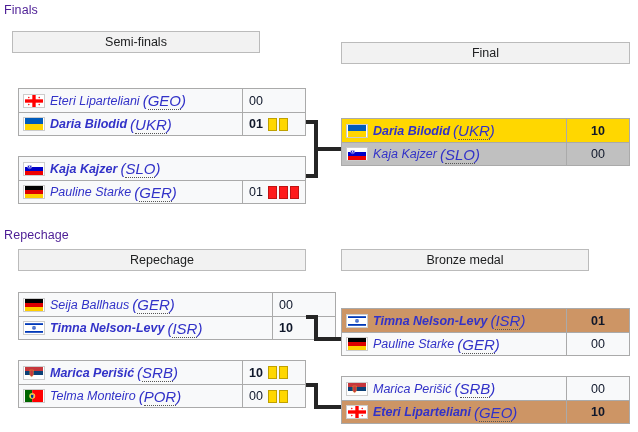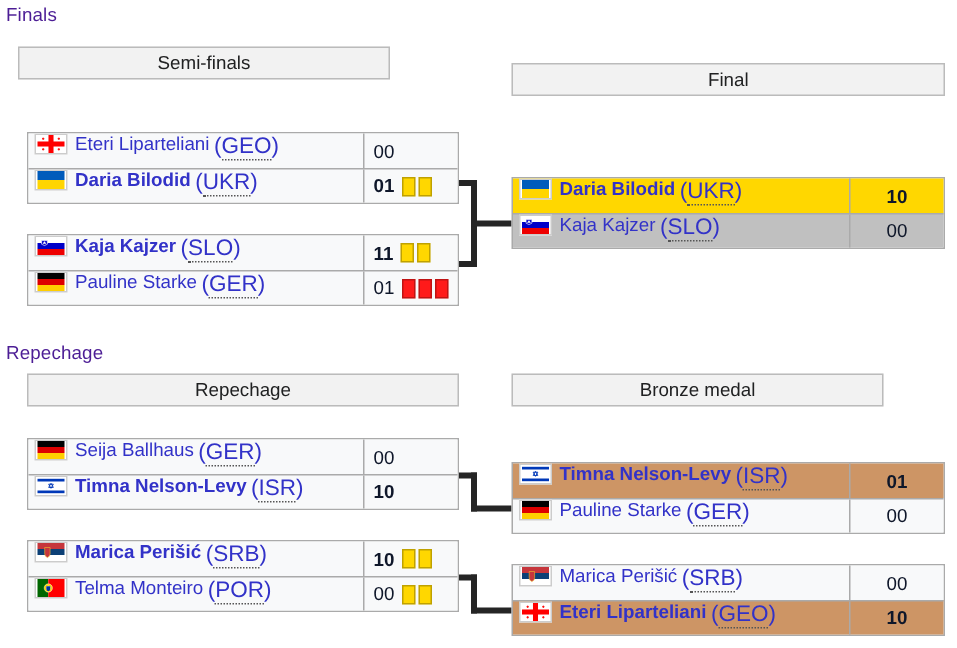--- a/index.html
+++ b/index.html
@@ -55,23 +55,25 @@
     border-top: 1px solid #aaaaaa;
   }
   .row.gold   { background: #ffd700; }
   .row.silver { background: #c0c0c0; }
   .row.bronze { background: #cd9565; }
   .row.plain  { background: #f8f9fa; }
 
   .name-cell {
     flex: 1 1 auto;
     display: flex;
+    align-items: center;
     padding-left: 4px;
     overflow: hidden;
     white-space: nowrap;
+    font-style: italic;
   }
   .score-cell {
     flex: 0 0 auto;
     width: 63px;
     border-left: 1px solid #aaaaaa;
     display: flex;
     align-items: center;
     padding-left: 6px;
     box-sizing: border-box;
     white-space: nowrap;
@@ -198,27 +200,20 @@
             <rect width="30" height="6.67" fill="#fff"></rect>
             <rect y="6.67" width="30" height="6.67" fill="#0000c8"></rect>
             <rect y="13.34" width="30" height="6.66" fill="#e00"></rect>
             <path d="M4.5 4 L11 4 L11 8 Q7.75 11 4.5 8 Z" fill="#0000c8" stroke="#fff" stroke-width="0.7"></path>
             <path d="M5.6 7.4 L7.75 4.6 L9.9 7.4 Z" fill="#fff"></path>
           </svg>
       </span>
       <span class="pname">Kaja Kajzer</span>
       <span class="noc">(<span class="abbr">SLO</span>)</span>
     </div>
-    <div class="score-cell">
-      <span class="score">11</span>
-      <span class="cards">
-        <i class="card yellow"></i>
-        <i class="card yellow"></i>
-      </span>
-    </div>
   </div>
   <div class="row plain">
     <div class="name-cell">
       <span class="flag">
         <svg viewBox="0 0 30 20">
             <rect width="30" height="6.67" fill="#000"></rect>
             <rect y="6.67" width="30" height="6.67" fill="#d00"></rect>
             <rect y="13.34" width="30" height="6.66" fill="#ffce00"></rect>
           </svg>
       </span>
@@ -278,21 +273,21 @@
     </div>
   </div>
 </div>
 
 <div class="section-title" style="left:4px; top:228px;">Repechage</div>
 
 <div class="round-header" style="left:18px; top:249px; width:288px;">Repechage</div>
 
 <div class="round-header" style="left:341px; top:249px; width:248px;">Bronze medal</div>
 
-<div class="match" style="left:18px; top:292px; width:288px;">
+<div class="match" style="left:18px; top:292px; width:318px;">
   <div class="row plain">
     <div class="name-cell">
       <span class="flag">
         <svg viewBox="0 0 30 20">
             <rect width="30" height="6.67" fill="#000"></rect>
             <rect y="6.67" width="30" height="6.67" fill="#d00"></rect>
             <rect y="13.34" width="30" height="6.66" fill="#ffce00"></rect>
           </svg>
       </span>
       <span class="pname">Seija Ballhaus</span>

